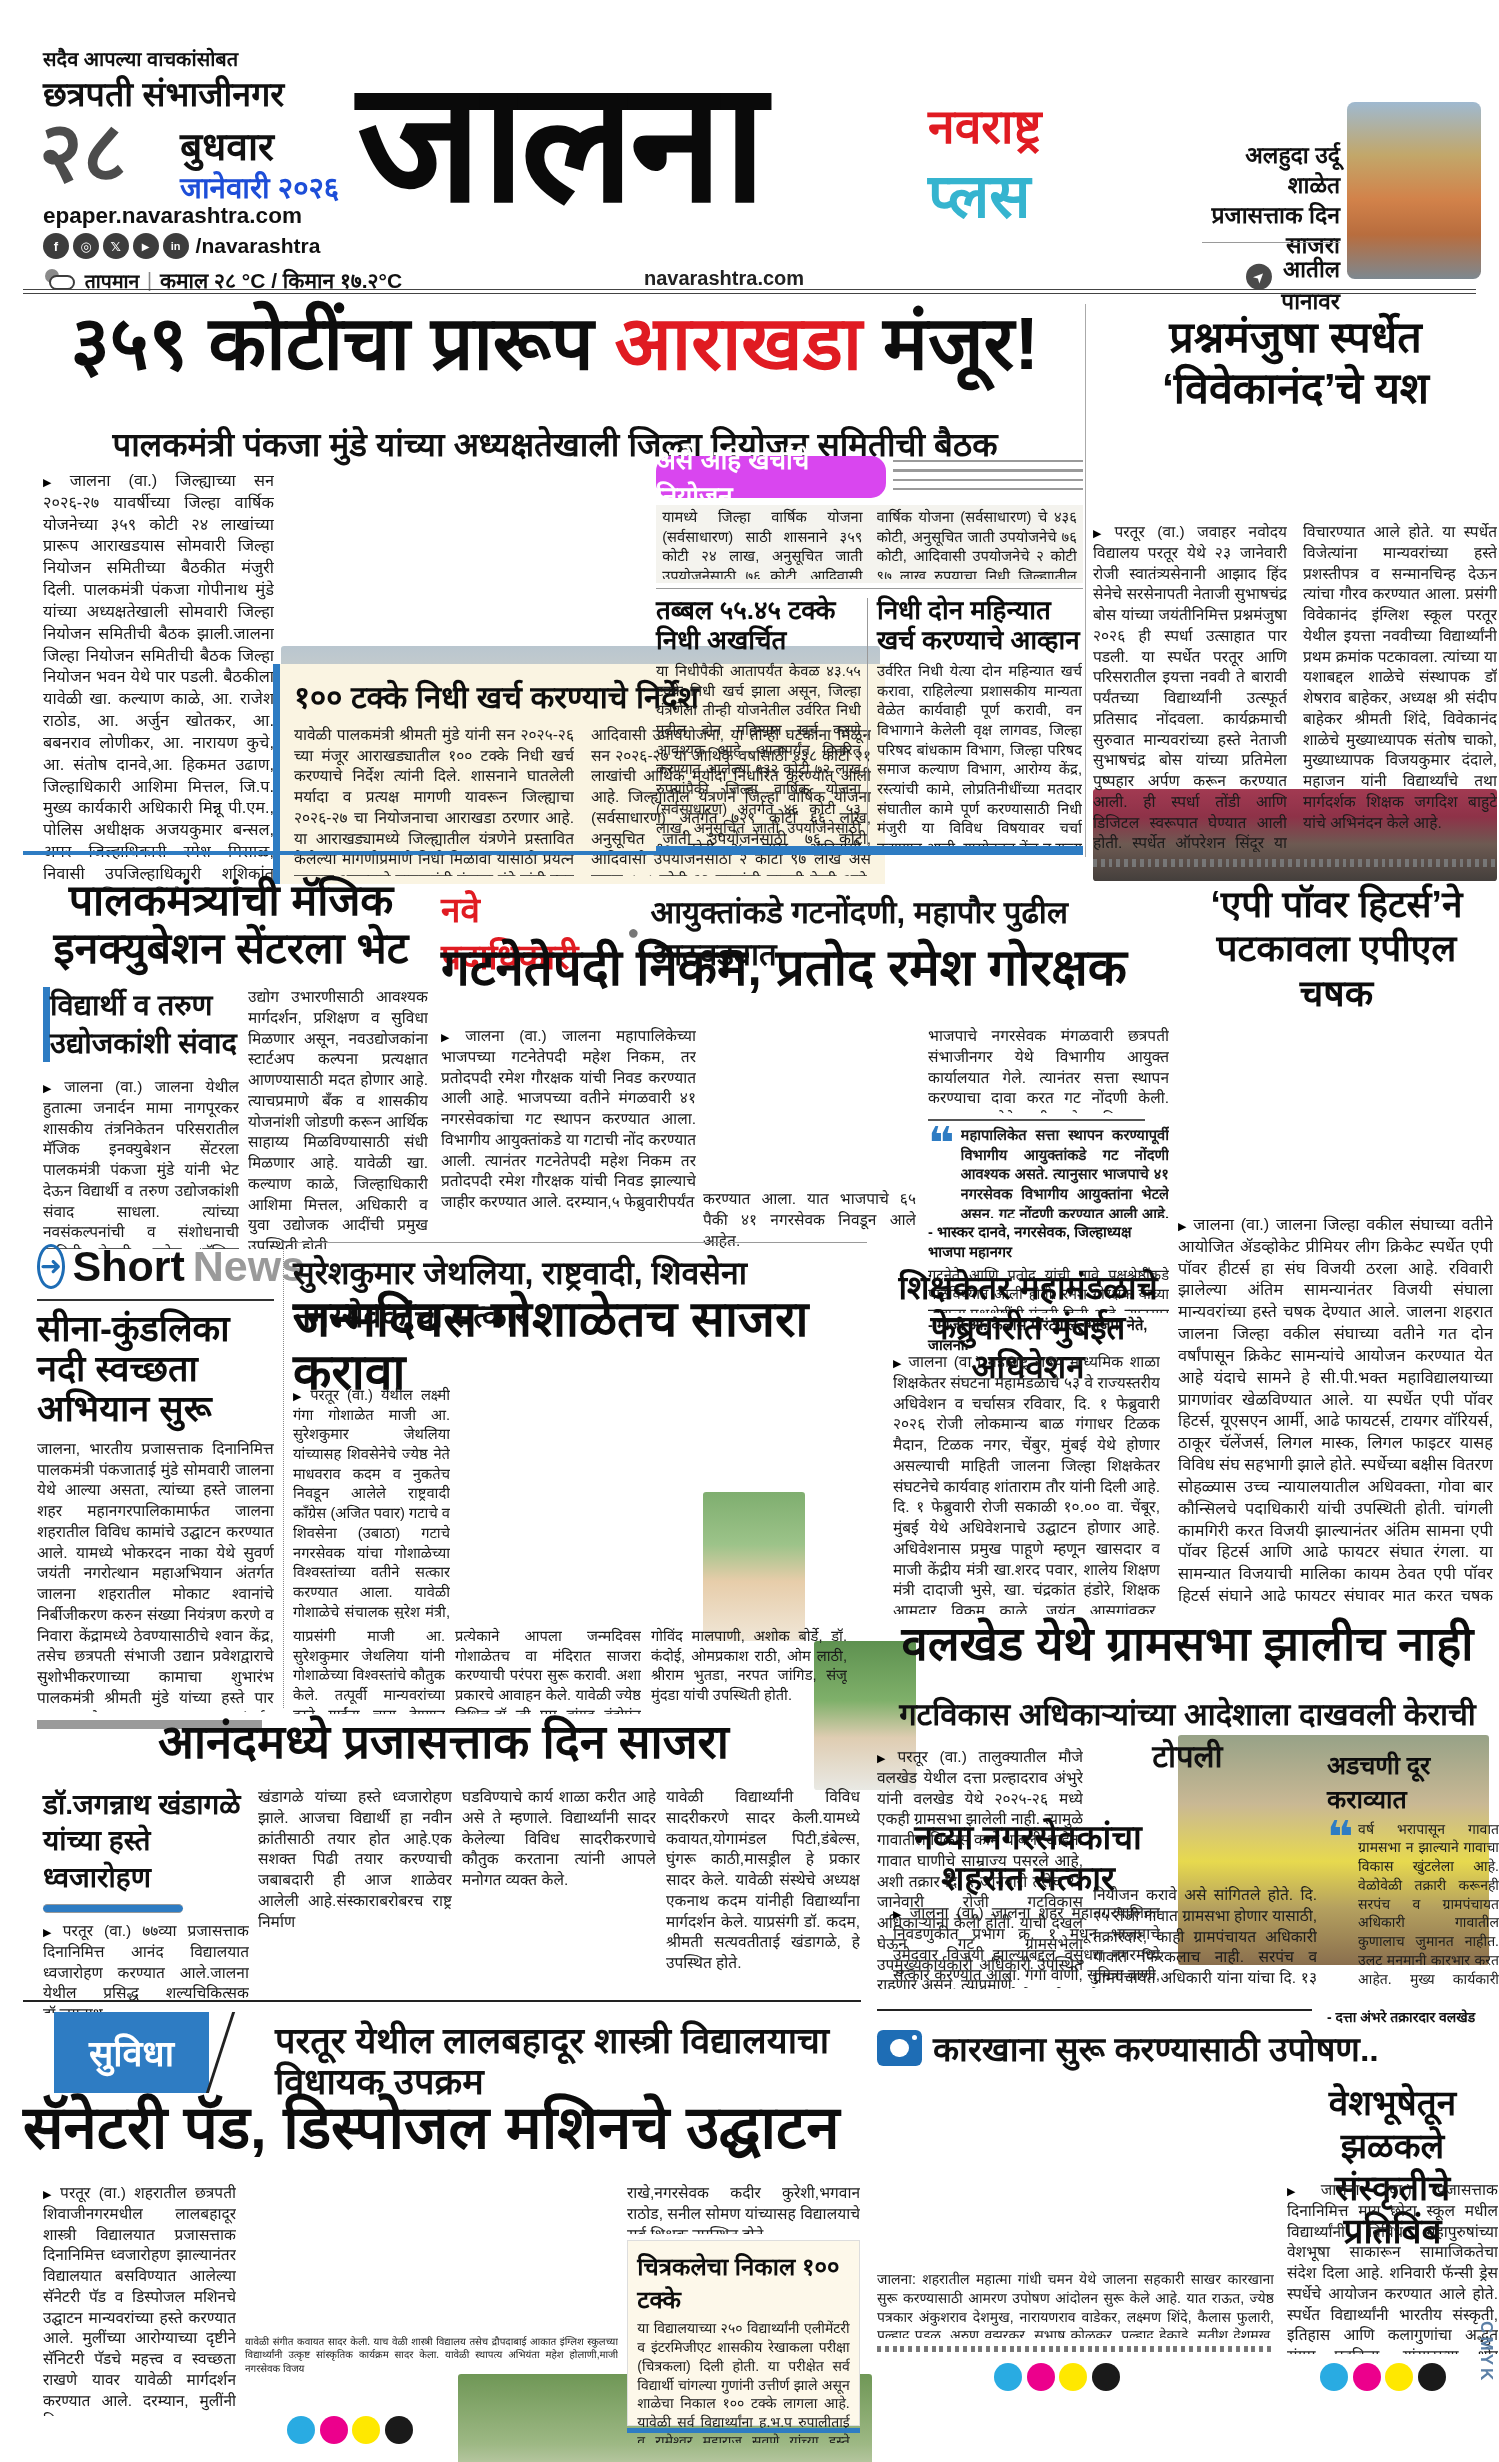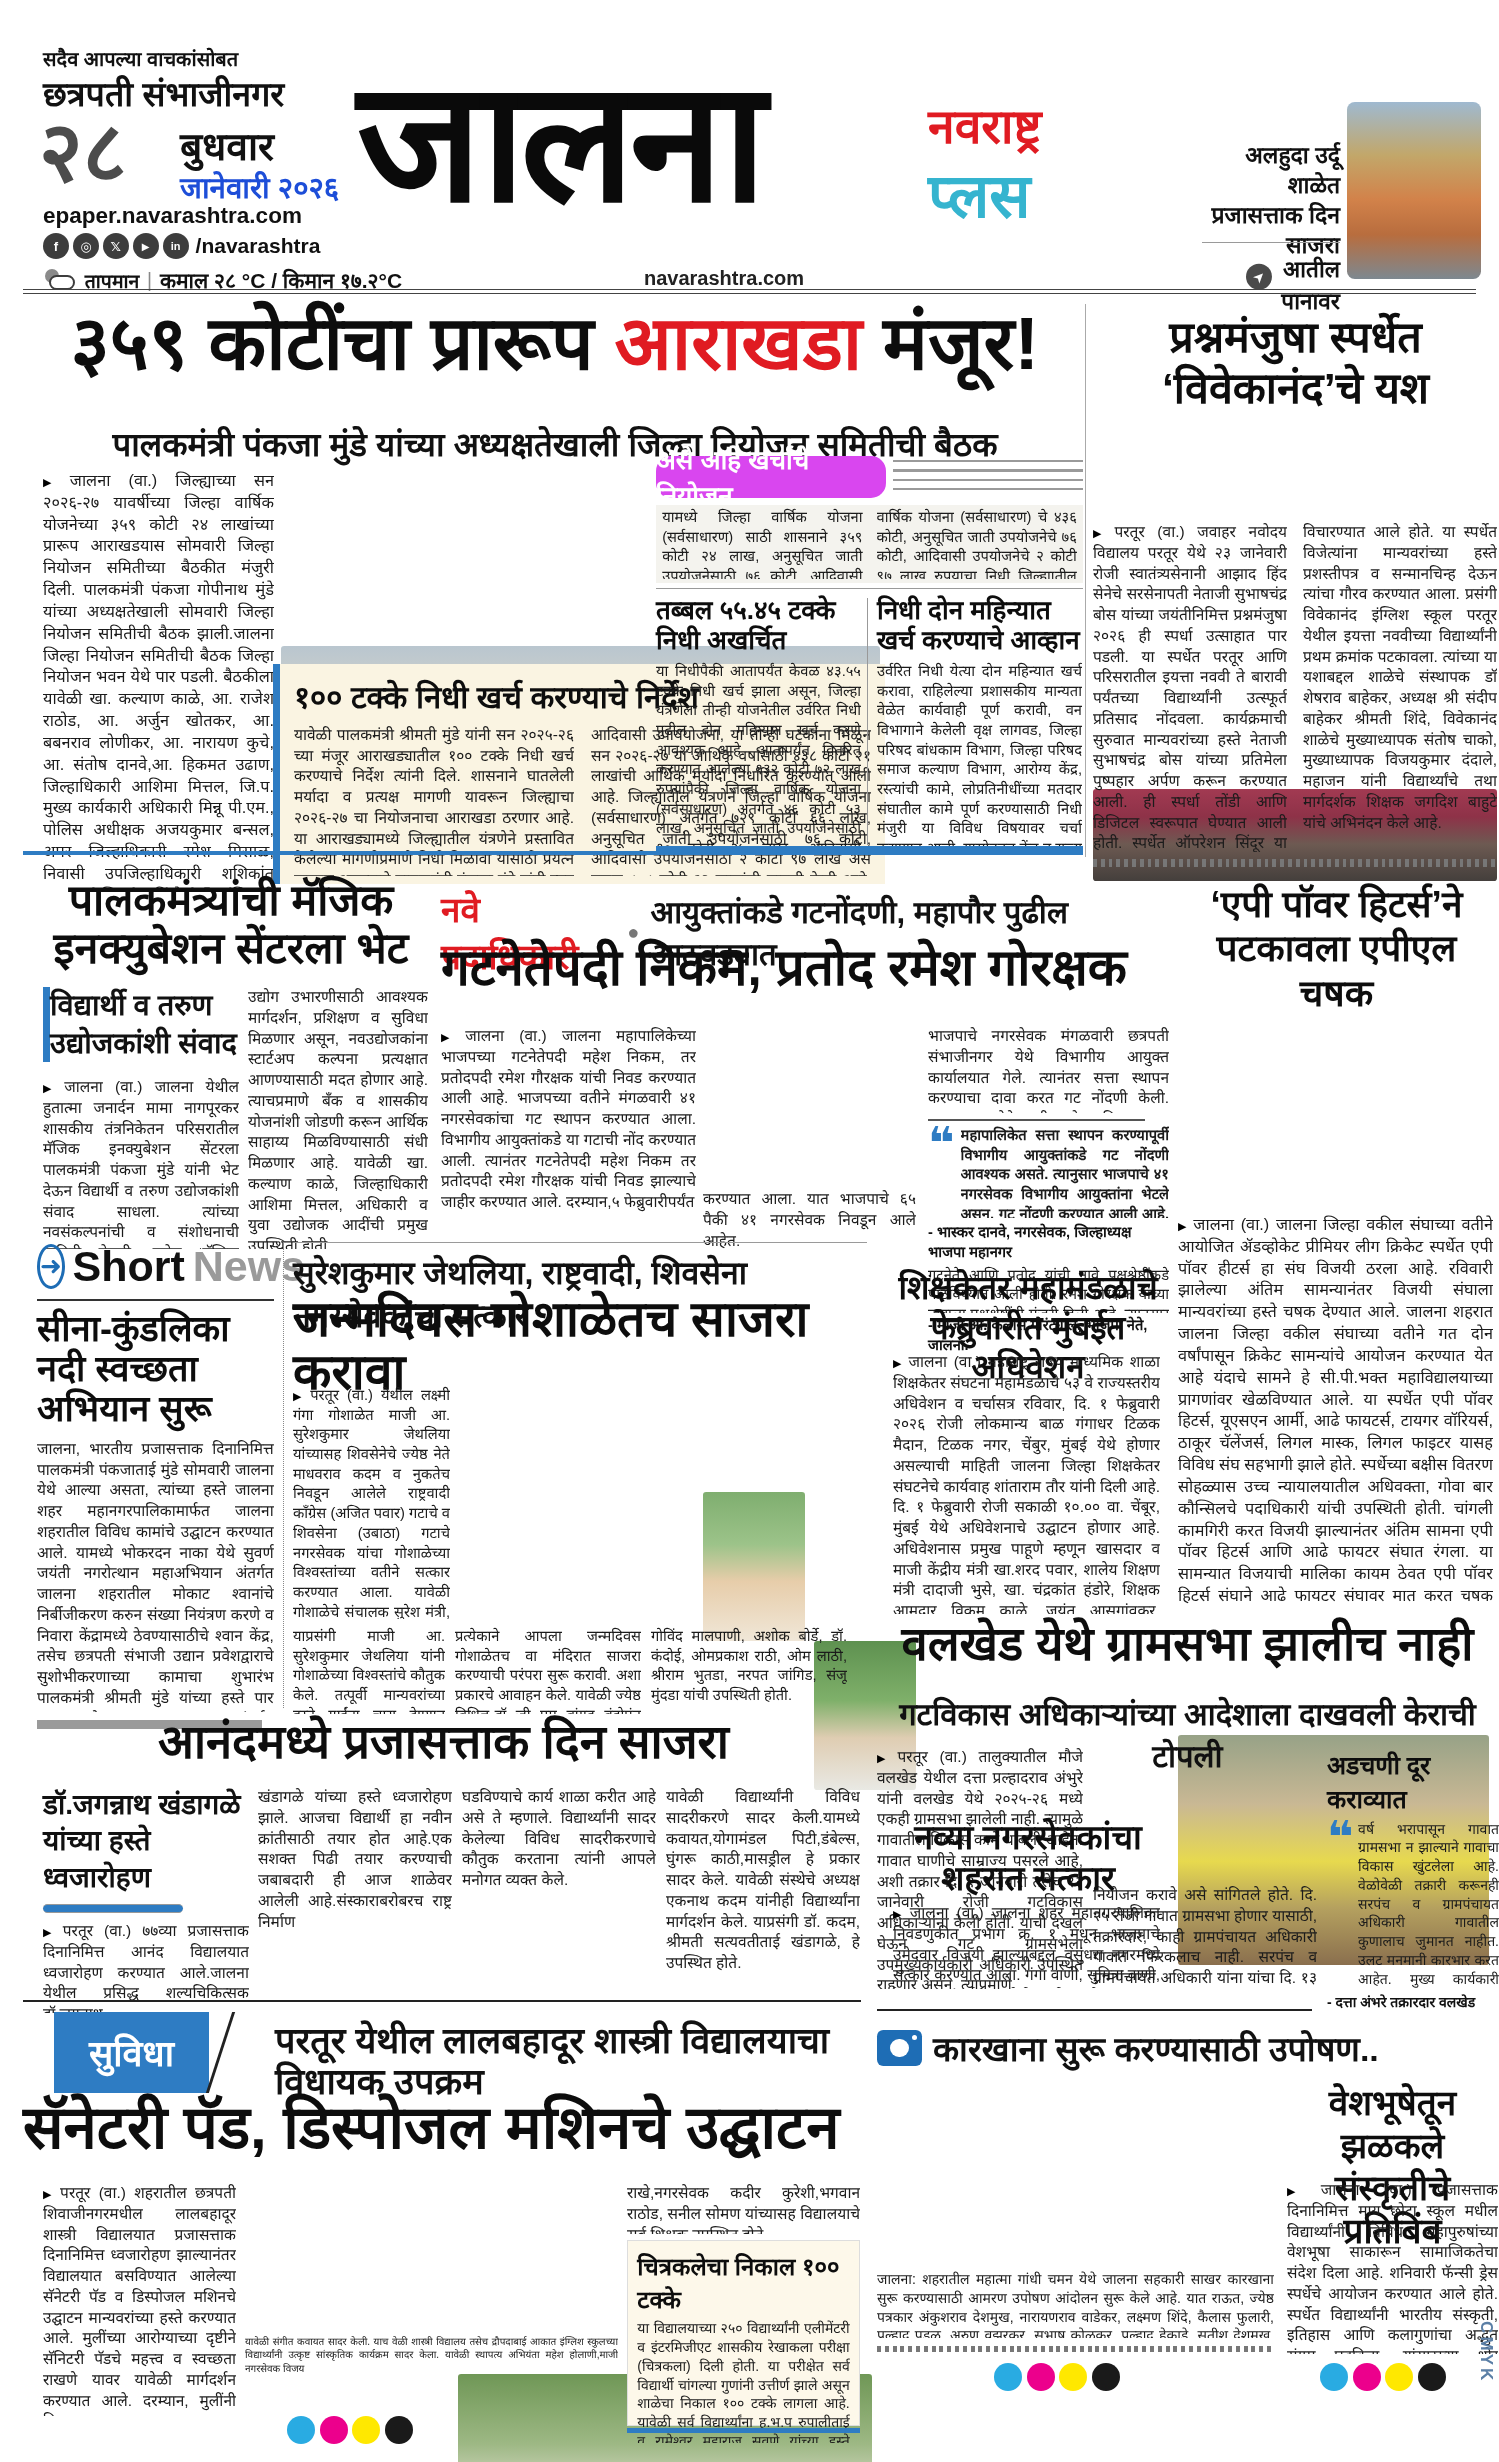--- a/index.html
+++ b/index.html
@@ -177,21 +177,21 @@
   <div class="abs ctr" style="left:877px;top:1692px;width:621px;font-size:31px;font-weight:800;">गटविकास अधिकाऱ्यांच्या आदेशाला दाखवली केराची टोपली</div>
   <div class="abs bd" style="left:877px;top:1747px;width:206px;height:242px;font-size:15.5px;"><span class="tri">▶</span><span>परतूर (वा.) तालुक्यातील मौजे वलखेड येथील दत्ता प्रल्हादराव अंभुरे यांनी वलखेड येथे २०२५-२६ मध्ये एकही ग्रामसभा झालेली नाही. त्यामुळे गावातील विकास कामे थांबली आहेत. गावात घाणीचे साम्राज्य पसरले आहे, अशी तक्रार दि. १ जानेवारी तसेच १३ जानेवारी रोजी गटविकास अधिकाऱ्यांना केली होती. याची दखल घेऊन गट ग्रामसभेला उपमुख्यकार्यकारी अधिकारी उपस्थित राहणार असून, त्याप्रमाणे</span></div>
 
   <div class="abs bd" style="left:1093px;top:1885px;width:224px;height:104px;font-size:15.5px;">नियोजन करावे असे सांगितले होते. दि. २५ रोजी गावात ग्रामसभा होणार यासाठी, तक्रारदार, काही ग्रामपंचायत अधिकारी गावात फिरकलाच नाही. सरपंच व ग्रामपंचायत अधिकारी यांना यांचा दि. १३ जानेवारीचा आदेश केराच्या टोपलीत टाकला आहे.</div>
   <div class="abs" style="left:1327px;top:1747px;width:172px;">
     <div class="hl" style="font-size:25px;">अडचणी दूर कराव्यात</div>
     <div style="display:flex;gap:4.7px;margin-top:4.7px;">
       <span class="qmark"><span style="color:#2e7cc3;">❝</span></span>
       <span class="bd" style="height:169px;font-size:14px;">वर्ष भरापासून गावात ग्रामसभा न झाल्याने गावाचा विकास खुंटलेला आहे. वेळोवेळी तक्रारी करूनही सरपंच व ग्रामपंचायत अधिकारी गावातील कुणालाच जुमानत नाहीत. उलट मनमानी कारभार करत आहेत. मुख्य कार्यकारी अधिकारी पि. एम. मिन्नू यांनी स्वत:लक्ष देऊन वलखेड मधील ग्रामस्थांच्या अडचणी दूर कराव्यात.</span>
     </div>
-    <div style="font-size:14px;font-weight:800;margin-top:3px;">- दत्ता अंभरे तक्रारदार वलखेड</div>
+    <div style="font-size:14px;font-weight:800;margin-top:18px;">- दत्ता अंभरे तक्रारदार वलखेड</div>
   </div>
 
   <div class="abs hl ctr" style="left:34px;top:1717px;width:819px;font-size:47px;line-height:1.05;">आनंदमध्ये प्रजासत्ताक दिन साजरा</div>
   <div class="abs" style="left:43px;top:1787px;width:206px;">
     <div style="font-size:28px;font-weight:800;line-height:1.3;">डॉ.जगन्नाथ खंडागळे यांच्या हस्ते ध्वजारोहण</div>
     <div style="width:140px;height:9.3px;background:#2e7cc3;border-radius:4.7px;margin:7.8px 0;border-top:1.6px solid #999;border-bottom:1.6px solid #999;"></div>
     <div class="bd" style="height:92px;font-size:15.5px;"><span class="tri">▶</span><span>परतूर (वा.) ७७व्या प्रजासत्ताक दिनानिमित्त आनंद विद्यालयात ध्वजारोहण करण्यात आले.जालना येथील प्रसिद्ध शल्यचिकित्सक डॉ.जगन्नाथ</span></div>
   </div>
   <div class="abs bd" style="left:258px;top:1787px;width:194px;height:200px;font-size:15.5px;">खंडागळे यांच्या हस्ते ध्वजारोहण झाले. आजचा विद्यार्थी हा नवीन क्रांतीसाठी तयार होत आहे.एक सशक्त पिढी तयार करण्याची जबाबदारी ही आज शाळेवर आलेली आहे.संस्काराबरोबरच राष्ट्र निर्माण</div>
   <div class="abs bd" style="left:462px;top:1787px;width:194px;height:200px;font-size:15.5px;">घडविण्याचे कार्य शाळा करीत आहे असे ते म्हणाले. विद्यार्थ्यांनी सादर केलेल्या विविध सादरीकरणाचे कौतुक करताना त्यांनी आपले मनोगत व्यक्त केले.</div>

